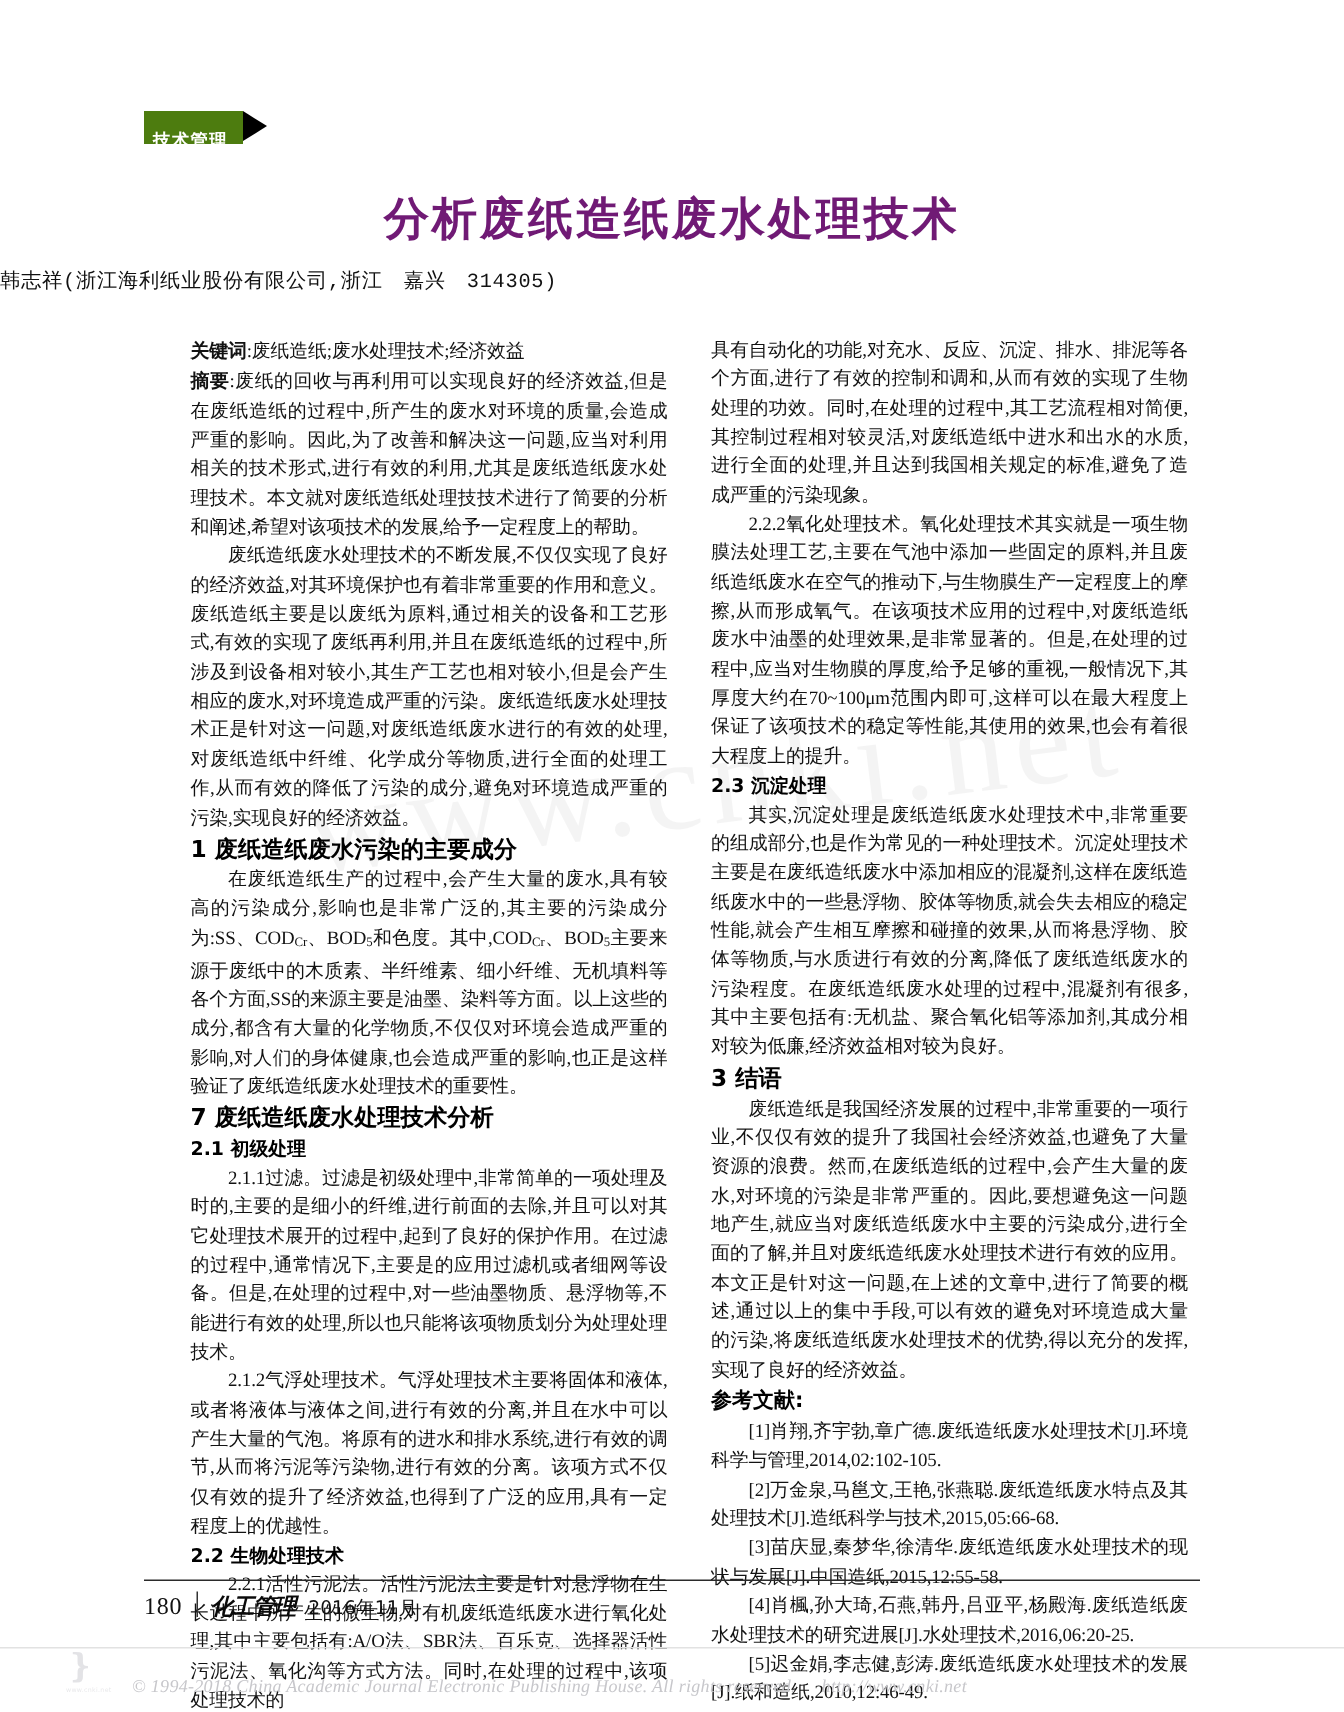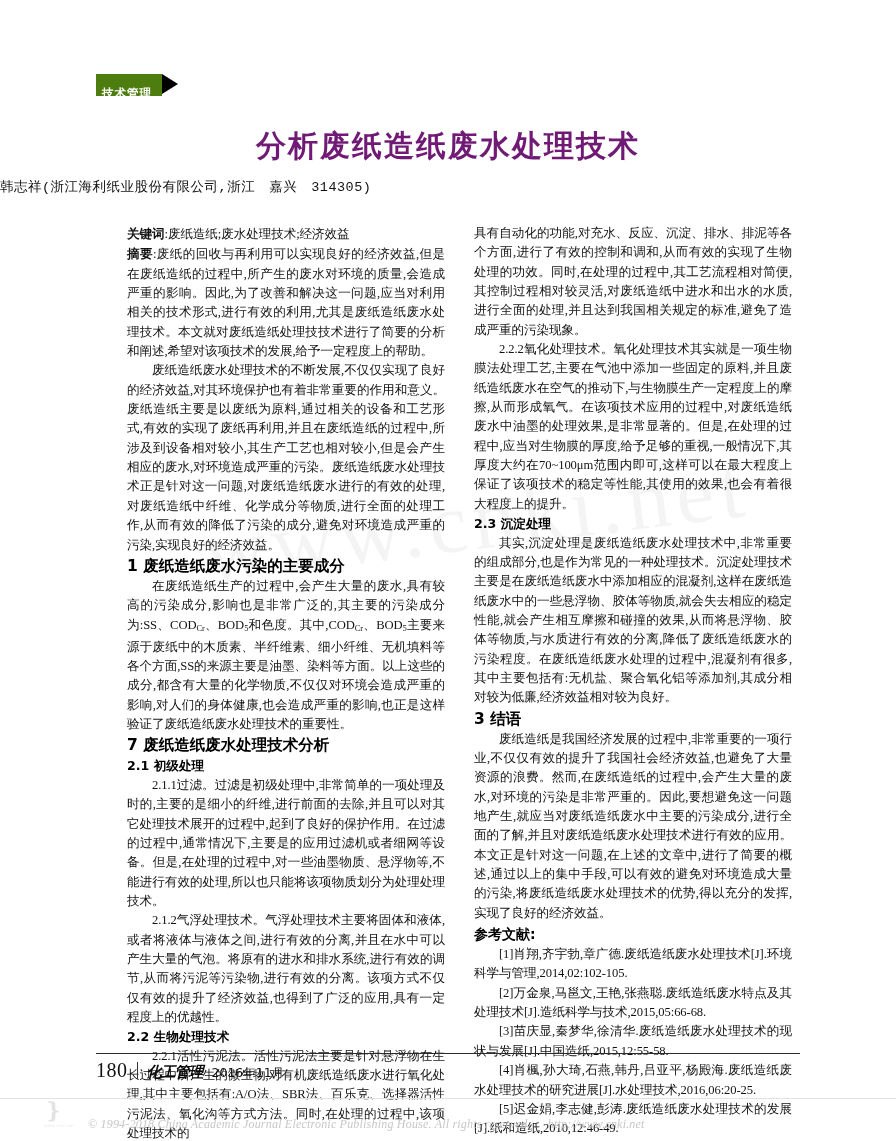--- a/index.html
+++ b/index.html
@@ -162,21 +162,21 @@
     position: absolute;
     left: 96px;
     top: 1059px;
     display: flex;
     align-items: baseline;
     gap: 9px;
     z-index: 3;
   }
   .pageno {
     font-family: "Liberation Serif", serif;
-    font-size: 20px;
+    font-size: 16px;
     color: #111;
     letter-spacing: 0.5px;
     text-align: center;
   }
   .vbar {
     display: inline-block;
     width: 1px;
     height: 17px;
     background: #333;
     position: relative;

